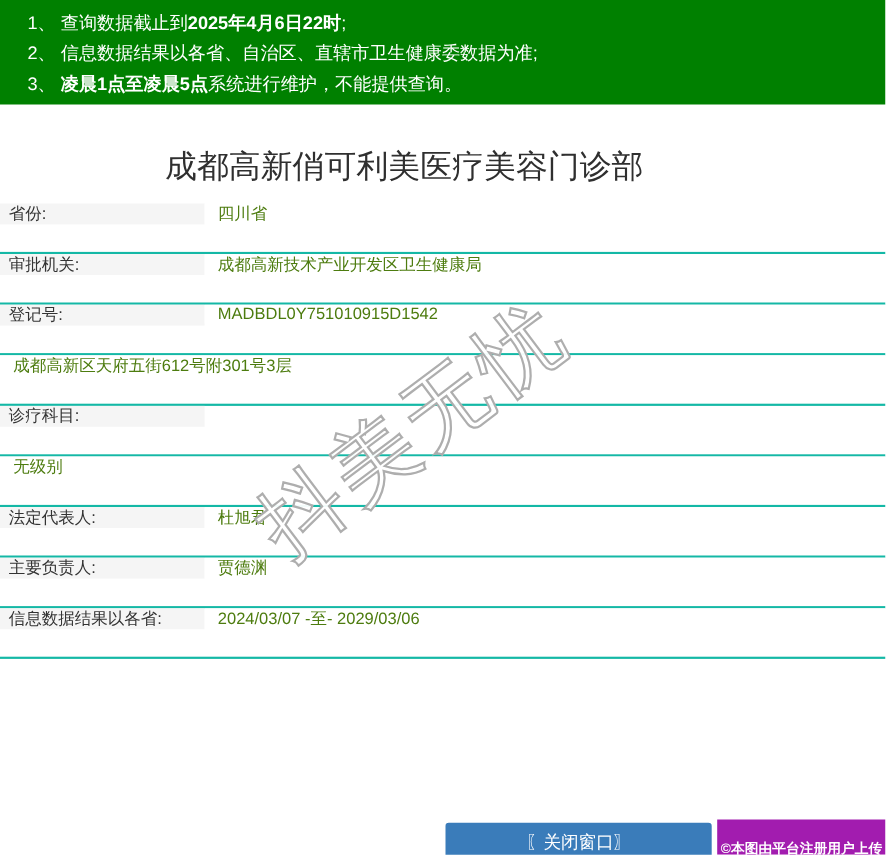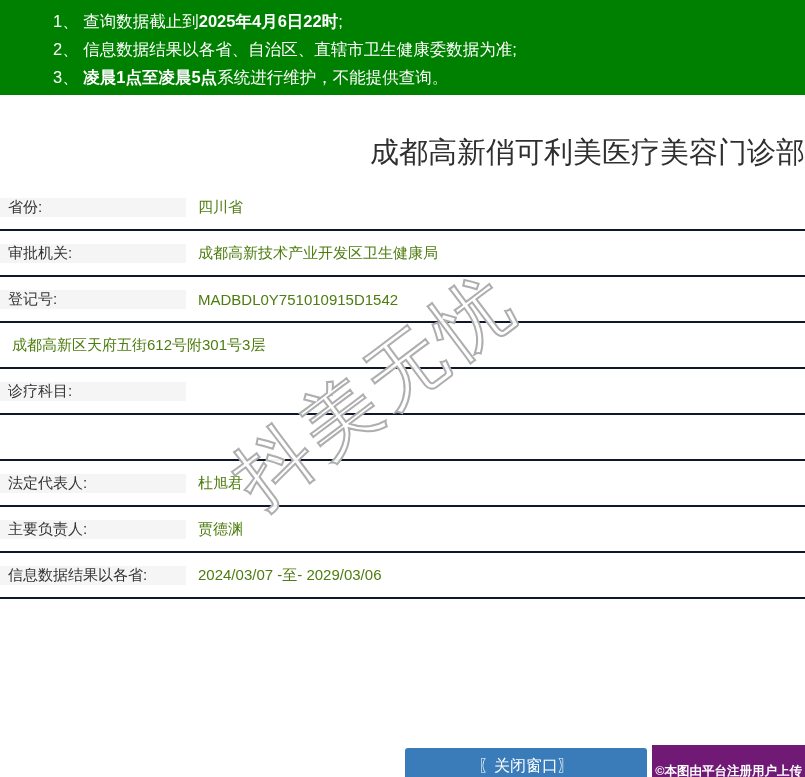--- a/index.html
+++ b/index.html
@@ -13,46 +13,46 @@
 
   
   .notice-bar {
     width: 805px;
     height: 95px;
     background: #008000;
     color: #ffffff;
     padding-top: 7px;
   }
   .notice-line {
-    padding-left: 53px;
+    padding-left: 25px;
     line-height: 28px;
     font-size: 16.5px;
     white-space: nowrap;
   }
   .notice-line .seg-bold { font-weight: bold; }
 
   
   .org-title {
     margin-top: 37px;
     margin-bottom: 13px;
     padding-left: 150px;
-    text-align: right;
+    text-align: left;
     font-size: 29px;
     font-weight: normal;
     color: #2f2f2f;
     line-height: 40px;
   }
 
   
   .info-table { width: 805px; }
   .info-row {
     display: flex;
     height: 46px;
-    border-bottom: 2px solid #0f172a;
-    align-items: center;
+    border-bottom: 2px solid #14b8a6;
+    align-items: flex-start;
   }
   .info-label {
     width: 186px;
     background: #f5f5f5;
     display: flex;
     align-items: center;
     padding-left: 8px;
     font-size: 15px;
     color: #333333;
   }
@@ -98,21 +98,21 @@
     font-family: "Liberation Sans", sans-serif;
     cursor: pointer;
     z-index: 6;
   }
   .credit-badge {
     position: absolute;
     right: 0;
     bottom: 0;
     height: 20px;
     line-height: 20px;
-    background: #701a75;
+    background: #a21caf;
     color: #ffffff;
     font-size: 12.5px;
     font-weight: bold;
     padding: 16px 3px;
     white-space: nowrap;
     z-index: 7;
   }
 </style>
 </head>
 <body>
@@ -138,20 +138,21 @@
     <div class="info-label">登记号:</div>
     <div class="info-value">MADBDL0Y751010915D1542</div>
   </div>
   <div class="info-row">
     <div class="info-value">成都高新区天府五街612号附301号3层</div>
   </div>
   <div class="info-row">
     <div class="info-label">诊疗科目:</div>
   </div>
   <div class="info-row">
+    <div class="info-value">无级别</div>
   </div>
   <div class="info-row">
     <div class="info-label">法定代表人:</div>
     <div class="info-value">杜旭君</div>
   </div>
   <div class="info-row">
     <div class="info-label">主要负责人:</div>
     <div class="info-value">贾德渊</div>
   </div>
   <div class="info-row">

